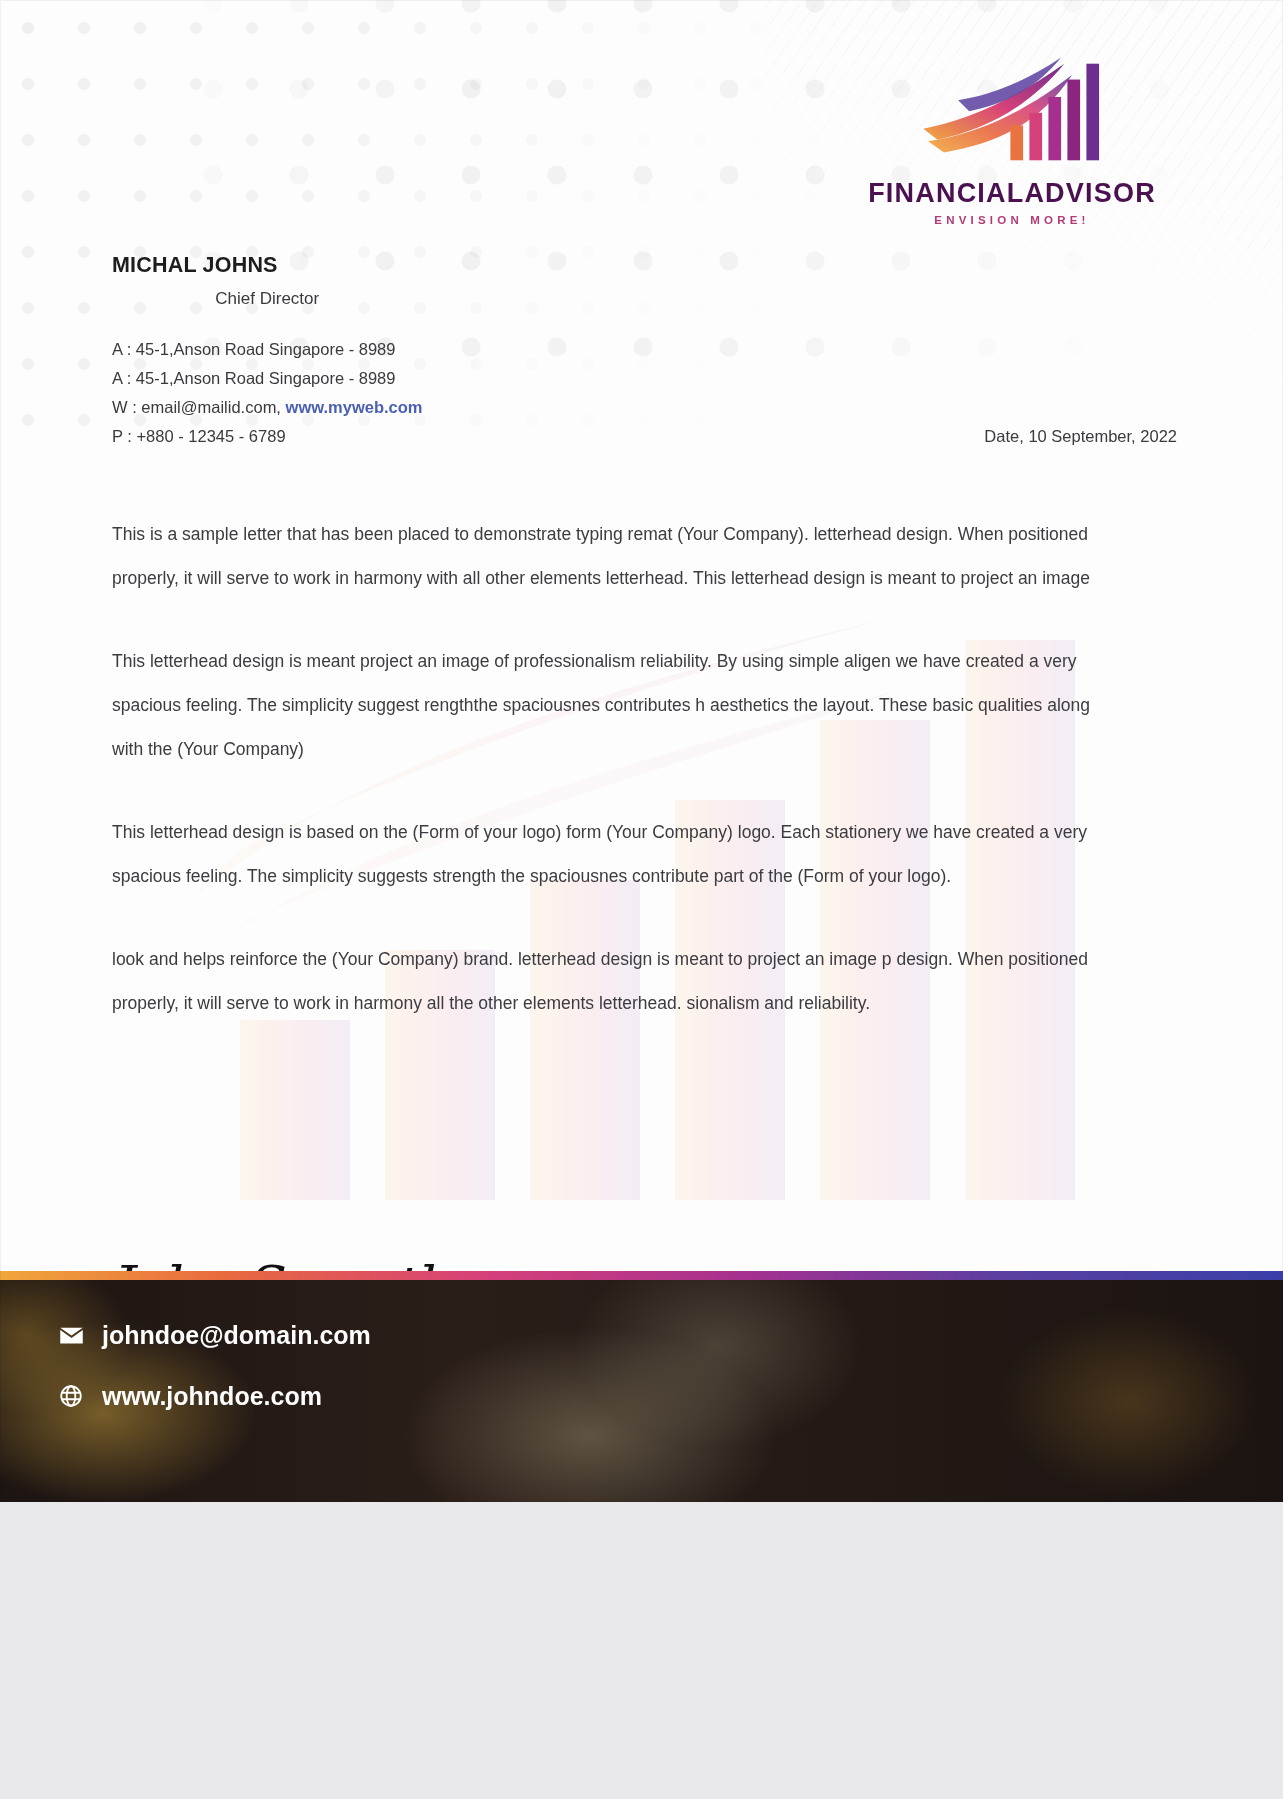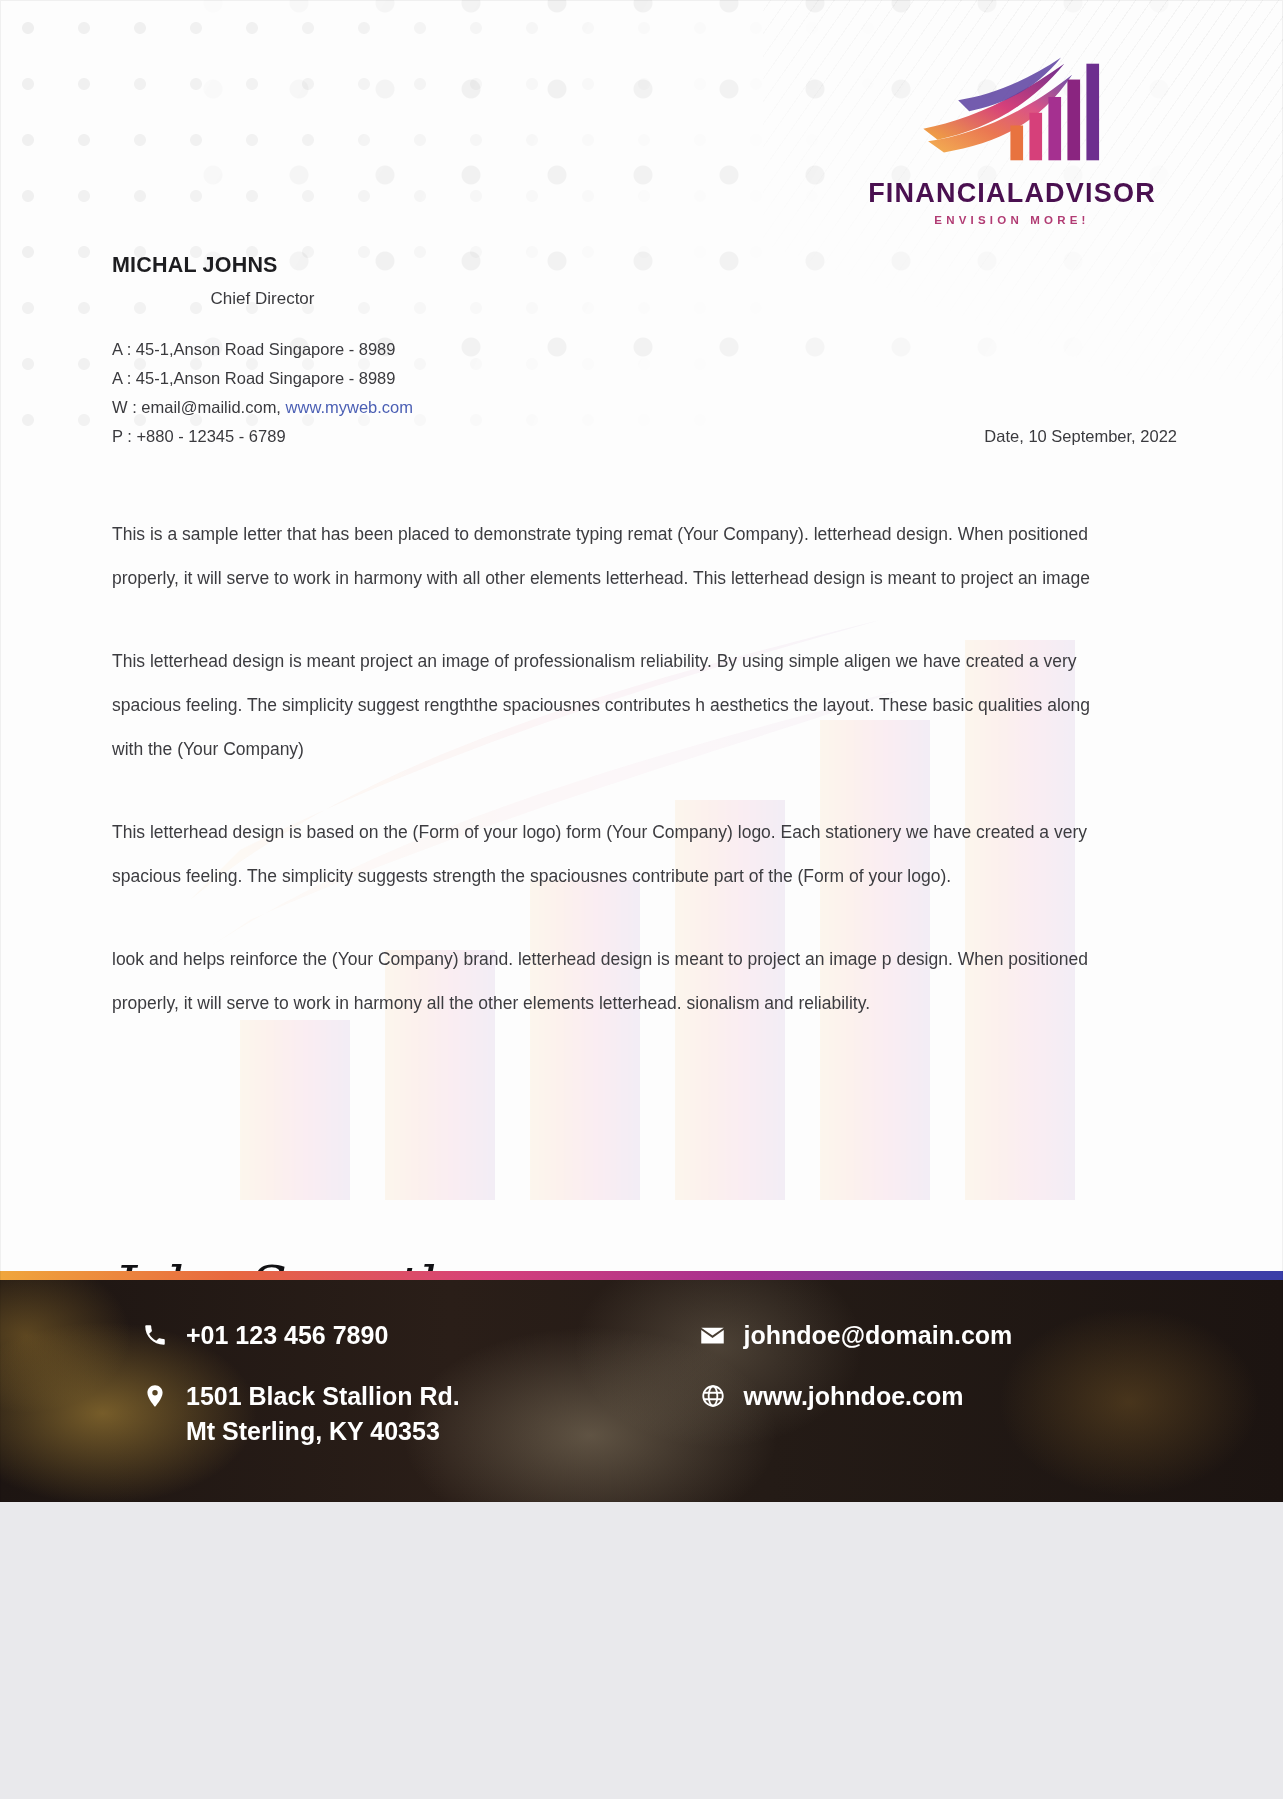--- a/index.html
+++ b/index.html
@@ -122,21 +122,21 @@
     text-align: center;
   }
   .contact-lines {
     margin-top: 26px;
     font-size: 16.5px;
     line-height: 29px;
     color: #3a3a3e;
     white-space: nowrap;
   }
   .contact-lines .lbl { display: inline-block; }
-  .link { color: #4b5fb4; }
+  .link { color: #4b5fb4; font-weight: bold; }
   .date {
     position: absolute;
     right: 106px;
     top: 427px;
     font-size: 16.5px;
     color: #3a3a3e;
     white-space: nowrap;
   }
   
   .body-copy {
@@ -336,39 +336,20 @@
   <div class="signature">
     <div class="sig-script">John Smeeth</div>
     <div class="sig-name">John Smeeth</div>
     <div class="sig-role">Manager</div>
   </div>
 
   <div class="footer-rule"></div>
   <div class="footer">
     <div class="footer-bg"></div>
     <div class="footer-grid">
-      <div class="f-col">
-        <div class="f-item">
-          <span class="ficon">
-            <svg width="26" height="26" viewBox="0 0 24 24" fill="#ffffff">
-                <path d="M6.6 10.8c1.4 2.8 3.8 5.1 6.6 6.6l2.2-2.2c.3-.3.7-.4 1-.2 1.2.4 2.4.6 3.6.6.6 0 1 .4 1 1V20c0 .6-.4 1-1 1C10.6 21 3 13.4 3 4c0-.6.4-1 1-1h3.5c.6 0 1 .4 1 1 0 1.3.2 2.5.6 3.6.1.4 0 .8-.2 1.1l-2.3 2.1z"></path>
-              </svg>
-          </span>
-          <span class="f-text">+01 123 456 7890</span>
-        </div>
-        <div class="f-item">
-          <span class="ficon">
-            <svg width="26" height="26" viewBox="0 0 24 24" fill="#ffffff">
-                <path d="M12 2C8.1 2 5 5.1 5 9c0 5.2 7 13 7 13s7-7.8 7-13c0-3.9-3.1-7-7-7zm0 9.5A2.5 2.5 0 1 1 12 6.5a2.5 2.5 0 0 1 0 5z"></path>
-              </svg>
-          </span>
-          <span class="f-text">1501 Black Stallion Rd.
-Mt Sterling, KY 40353</span>
-        </div>
-      </div>
       <div class="f-col right">
         <div class="f-item">
           <span class="ficon">
             <svg width="27" height="27" viewBox="0 0 24 24" fill="#ffffff">
                 <path d="M2 5h20v14H2z" opacity="0"></path>
                 <path d="M2 5l10 7 10-7H2zm0 2.2V19h20V7.2l-10 7-10-7z"></path>
               </svg>
           </span>
           <span class="f-text">johndoe@domain.com</span>
         </div>

